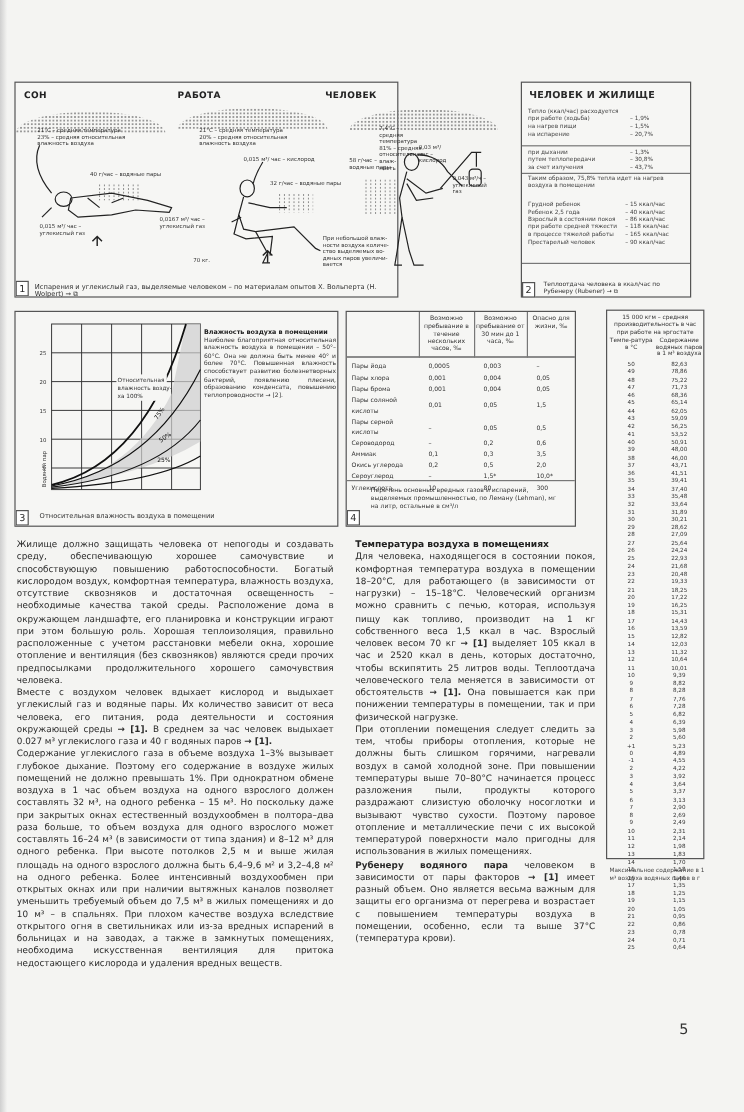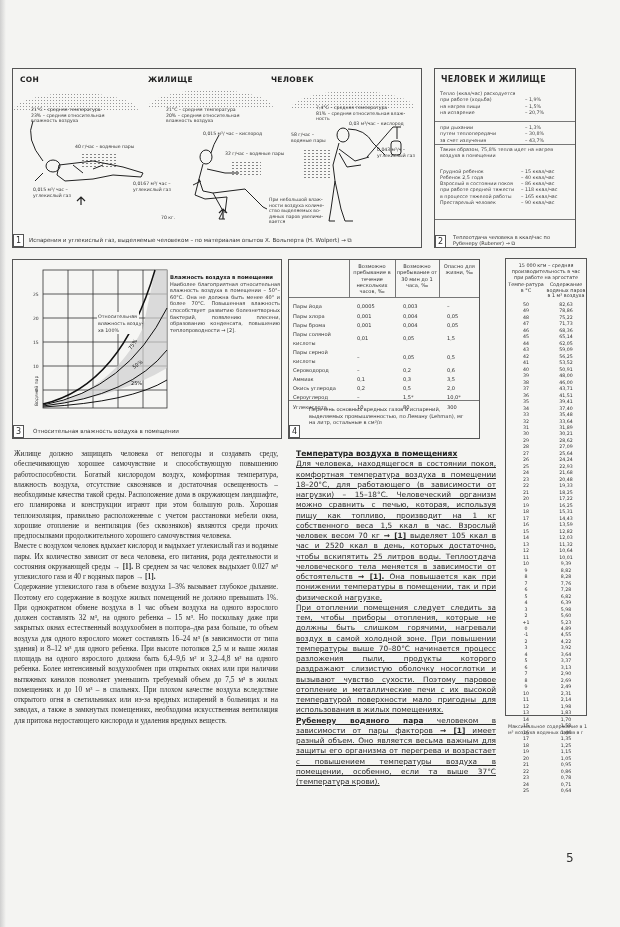--- a/index.html
+++ b/index.html
@@ -4,21 +4,21 @@
 <style>
   * { box-sizing: border-box; margin: 0; padding: 0; }
   html, body { width: 620px; height: 927px; background: #f4f4f2; overflow: hidden; }
   body { position: relative; font-family: "DejaVu Sans", sans-serif; color: #2a2a2a; }
   .page-shadow { position: absolute; left: 0; top: 0; width: 6px; height: 927px; background: linear-gradient(90deg,#cfcfcf,#f4f4f2); }
   .box { position: absolute; border: 1px solid #555; background: #f6f6f4; }
   .fig-num { position: absolute; border: 1px solid #555; font-size: 8px; width: 11px; height: 13px; text-align: center; line-height: 12px; background: #fff; }
   .cap { position: absolute; font-size: 5.6px; color: #333; }
 
   
-  #fig1 { left: 12px; top: 68px; width: 410px; height: 180px; }
+  #fig1 { left: 12px; top: 68px; width: 320px; height: 180px; }
   .scene-title { position: absolute; font-weight: bold; font-size: 7.5px; color: #222; letter-spacing: 0.3px; }
   .sky { position: absolute; height: 18px; border-radius: 50% 50% 0 0 / 100% 100% 0 0;
          background-image: radial-gradient(#777 0.8px, transparent 0.9px); background-size: 3px 3px; opacity: 0.75; }
   .lbl { position: absolute; font-size: 4.6px; line-height: 5.6px; color: #333; white-space: pre-line; }
   .vapor { position: absolute; background-image: radial-gradient(#555 0.6px, transparent 0.8px); background-size: 4px 3px; opacity: 0.7; }
 
   
   #fig2 { left: 434px; top: 68px; width: 142px; height: 180px; }
   #fig2 .title { position: absolute; left: 6px; top: 6px; font-weight: bold; font-size: 8px; letter-spacing: 0.2px; }
   .f2sec { position: absolute; left: 0; width: 100%; border-top: 1px solid #777; }
@@ -50,32 +50,32 @@
   #fig5 .cols div { flex: 1; }
   .vrow { display: flex; font-size: 4.7px; line-height: 6.48px; color: #333; }
   .vrow span { flex: 1; text-align: center; }
   #cap5 { left: 508px; top: 724px; width: 80px; font-size: 4.8px; line-height: 6.2px; color: #444; position: absolute; }
 
   
   .col { position: absolute; font-size: 7.35px; line-height: 10.25px; color: #2a2a2a; text-align: justify; }
   .col p { margin: 0; }
   .col h3 { font-size: 7.6px; font-weight: bold; line-height: 10.25px; color: #222; }
   .col b { font-weight: bold; }
-  #col-left { left: 14px; top: 449px; width: 264px; font-family: Liberation Serif, serif; }
-  #col-mid { left: 296px; top: 449px; width: 200px; text-decoration: underline; }
+  #col-left { left: 14px; top: 449px; width: 264px; }
+  #col-mid { left: 296px; top: 449px; width: 200px; }
   #page-number { position: absolute; left: 566px; top: 851px; font-size: 12px; color: #333; }
 </style>
 </head>
 <body>
 
 <div class="page-shadow"></div>
 
 <div class="box" id="fig1">
   <div class="scene-title" style="left:7px;top:6px;">СОН</div>
-  <div class="scene-title" style="left:135px;top:6px;">ЖИЛИЩЕ</div>
+  <div class="scene-title" style="left:135px;top:6px;">РАБОТА</div>
   <div class="scene-title" style="left:258px;top:6px;">ЧЕЛОВЕК</div>
 
   <div class="sky" style="left:0;top:24px;width:125px;"></div>
   <div class="sky" style="left:135px;top:21px;width:125px;"></div>
   <div class="sky" style="left:278px;top:22px;width:124px;"></div>
 
   <div class="lbl" style="left:18px;top:38px;">21°С – средняя температура
 23% – средняя относительная
 влажность воздуха</div>
   <div class="lbl" style="left:153px;top:38px;">21°С – средняя температура

